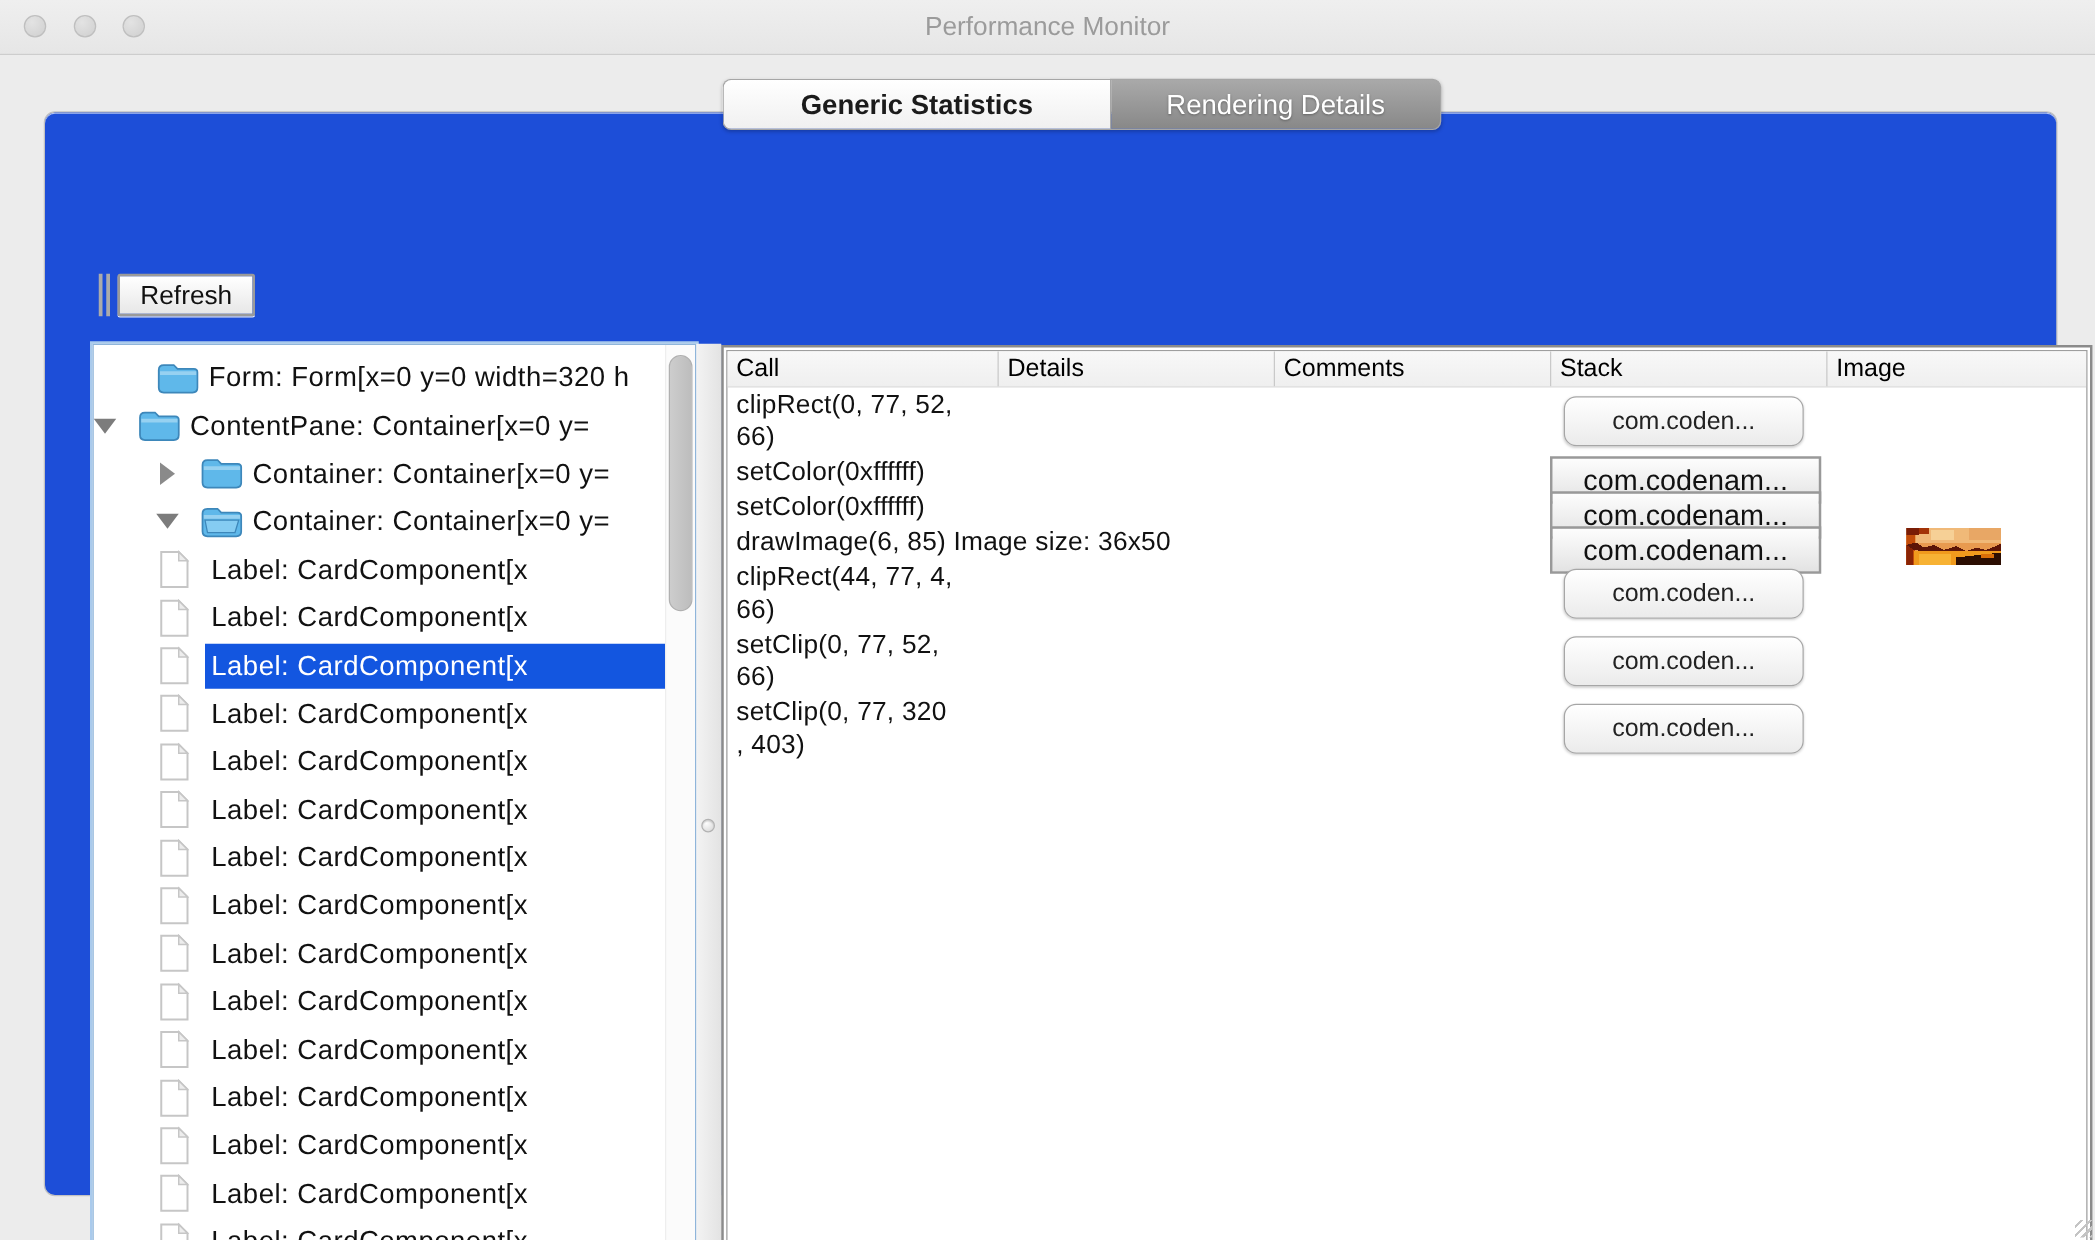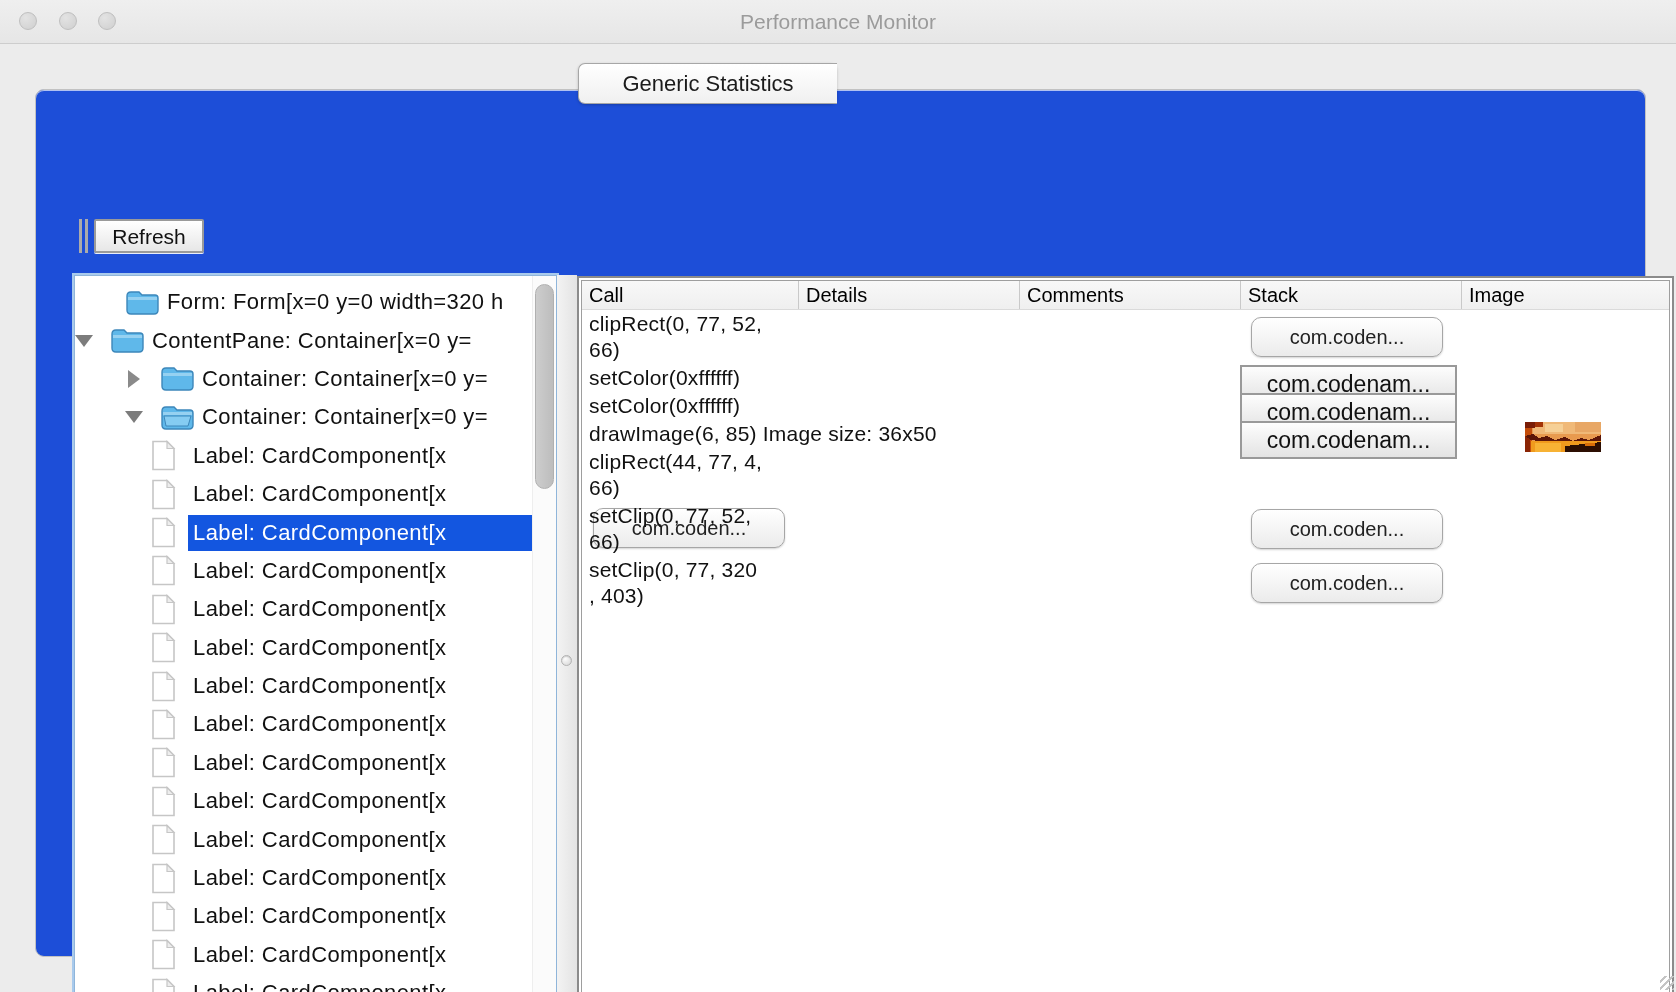--- a/index.html
+++ b/index.html
@@ -23,22 +23,22 @@
   .tl.b1 { left:19px; } .tl.b2 { left:59px; } .tl.b3 { left:98px; }
   .win-title {
     position:absolute; left:0; right:0; top:0; height:44px; line-height:44px;
     text-align:center; font-size:21px; color:#9b9b9b;
   }
   
   .tabs { position:absolute; left:578px; top:63px; height:41px; display:flex; z-index:5;
           border-radius:7px; box-shadow: 0 1px 3px rgba(0,0,0,.22); }
   .tab { height:41px; display:flex; align-items:center; justify-content:center;
          font-size:22px; border:1px solid #a6a6a6; }
-  .tab.unsel { width:259px; border-radius:7px 0 0 7px; border-right:none;
-         background:linear-gradient(#ffffff,#f0f0f0); color:#1b1b1b; }
+  .tab.unsel { width:310px; border-radius:7px 0 0 7px; border-right:none;
+         background:linear-gradient(#ffffff,#f0f0f0); color:#1b1b1b;font-weight:bold; }
   .tab.sel { width:265px; border-radius:0 7px 7px 0;
          background:linear-gradient(#a9a9a9,#888888); color:#ffffff;
          text-shadow:0 1px 2px rgba(0,0,0,.35); }
   
   .main-panel {
     position:absolute; left:35px; top:89px; width:1611px; height:868px;
     background:#1d4ed8; border:1px solid #c2c2c2; border-radius:9px;
     box-shadow: inset 0 1px 0 rgba(255,255,255,.65);
   }
   
@@ -56,21 +56,21 @@
     position:absolute; left:38px; top:185px; width:483px; height:767px;
     background:#fff; border:1px solid #8fb5da;
     box-shadow: 0 0 0 2px #a9caec; overflow:hidden;
   }
   .tree-rows { position:absolute; left:0; top:7px; right:24px; bottom:28px; overflow:hidden; }
   .tree-row { height:38.4px; display:flex; align-items:center;
               font-size:22px; letter-spacing:.4px; white-space:nowrap; overflow:hidden; }
   .tree-row.l0 { padding-left:2px;margin-left:48px; }
   .tree-row.l1 { }
   .tree-row.l2 { padding-left:50px; }
-  .tree-row.l3 { padding-left:76px; }
+  .tree-row.l3 { padding-left:52px; }
   .arrow-box { width:18px; margin-right:17px; flex:none; display:flex; justify-content:center; }
   .arr-down { width:0; height:0; border-left:9px solid transparent;
               border-right:9px solid transparent; border-top:12px solid #7c7c7c; }
   .arr-right { width:0; height:0; border-top:9px solid transparent;
                border-bottom:9px solid transparent; border-left:12px solid #8a8a8a; }
   .tree-ico { flex:none; margin-right:3px; display:flex; align-items:center; }
   .tree-ico.page-ic { margin-right:12px; }
   .tree-label { flex:1; height:36px; line-height:36px; padding:0 5px; overflow:hidden; }
   .tree-row.selected .tree-label { background:#1356e0; color:#fff; }
   
@@ -126,20 +126,21 @@
 
 <div class="titlebar">
   <div class="tl b1"></div>
   <div class="tl b2"></div>
   <div class="tl b3"></div>
   <div class="win-title">Performance Monitor</div>
 </div>
 
 <div class="tabs">
   <div class="tab unsel">Generic Statistics</div>
+  <div class="tab sel">Rendering Details</div>
 </div>
 
 <div class="main-panel">
   <div class="grip g1"></div>
   <div class="grip g2"></div>
   <button class="refresh-btn">Refresh</button>
 
   <div class="tree-panel">
     <div class="tree-rows">
         <div class="tree-row l0">
@@ -384,21 +385,21 @@
   <rect x="10" y="0" width="8" height="5" fill="#a33307"></rect>
   <rect x="0" y="6" width="7" height="24" fill="#c44d0a"></rect>
   <rect x="0" y="14" width="5" height="16" fill="#8a2405"></rect>
   <path d="M0,14 L8,12 L14,16 L22,14 L30,18 L40,15 L48,19 L56,16 L64,18 L76,13 L76,20 L66,22 L54,21 L44,22 L34,21 L24,20 L14,19 L6,18 Z" fill="#5c1507"></path>
   <rect x="6" y="19" width="70" height="11" fill="#f09a1d"></rect>
   <rect x="10" y="21" width="26" height="9" fill="#f7b234"></rect>
   <path d="M40,24 L76,20 L76,30 L40,30 Z" fill="#2c0e02"></path>
   <rect x="60" y="21" width="10" height="3" fill="#d96d08"></rect>
 </svg></span></div>
           </div>
-          <div class="trow" style="height: 54px; flex-direction: column;">
+          <div class="trow" style="height: 54px;">
             <div class="cell c0 call-cell">clipRect(44, 77, 4,
 66)</div>
             <div class="cell c1"></div>
             <div class="cell c2"></div>
             <div class="cell c3"><button class="stack-btn-tall">com.coden...</button></div>
             <div class="cell c4"></div>
           </div>
           <div class="trow" style="height: 54px;">
             <div class="cell c0 call-cell">setClip(0, 77, 52,
 66)</div>

